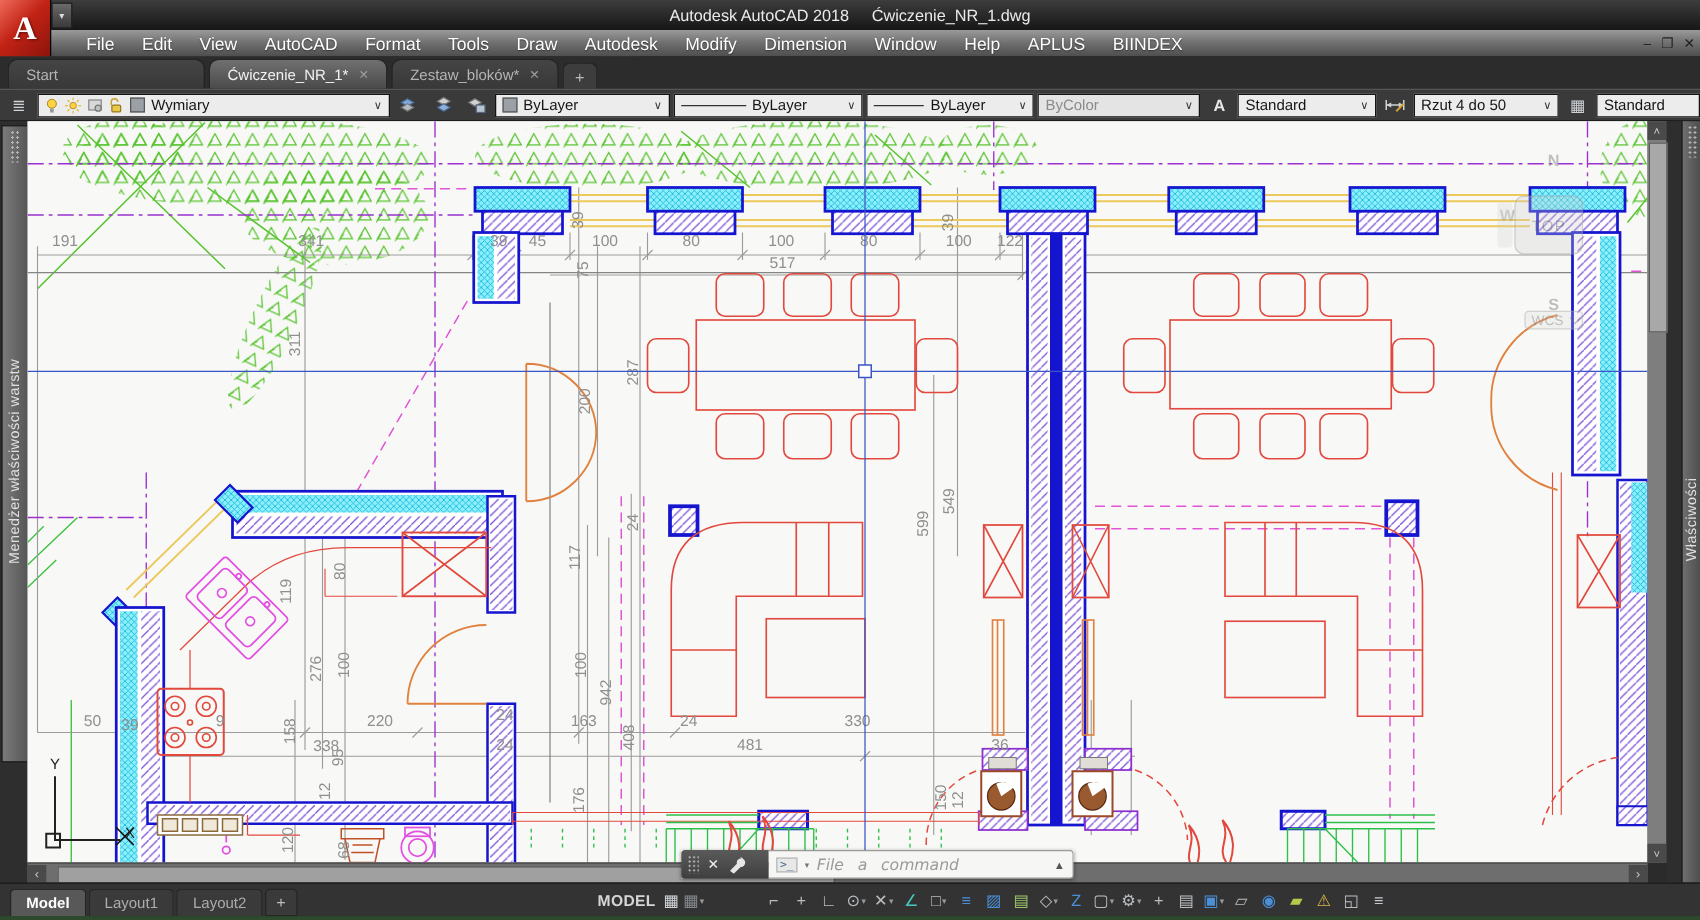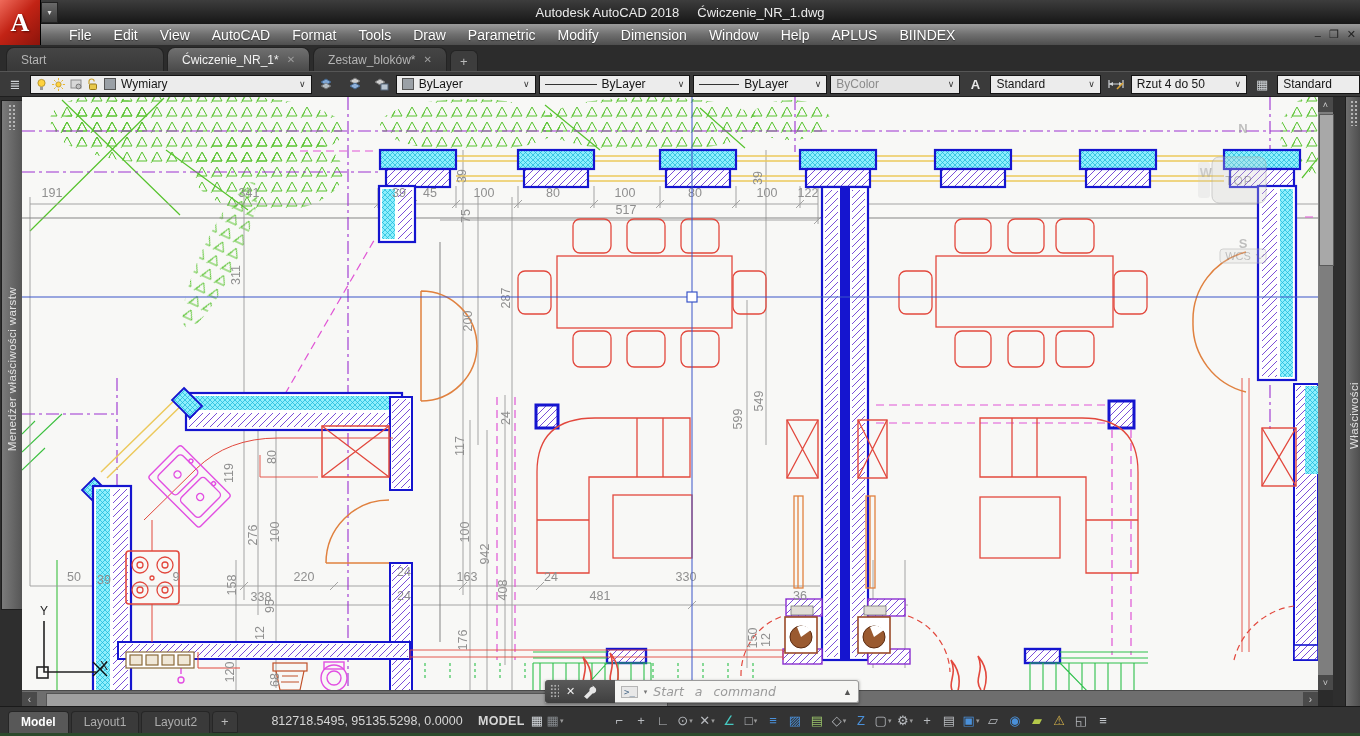--- a/index.html
+++ b/index.html
@@ -152,21 +152,21 @@
 
 <div class="abs menubar">
   <span style="display:flex">
       <span class="menu-item">File</span>
       <span class="menu-item">Edit</span>
       <span class="menu-item">View</span>
       <span class="menu-item">AutoCAD</span>
       <span class="menu-item">Format</span>
       <span class="menu-item">Tools</span>
       <span class="menu-item">Draw</span>
-      <span class="menu-item">Parametric</span>
+      <span class="menu-item">Autodesk</span>
       <span class="menu-item">Modify</span>
       <span class="menu-item">Dimension</span>
       <span class="menu-item">Window</span>
       <span class="menu-item">Help</span>
       <span class="menu-item">APLUS</span>
       <span class="menu-item">BIINDEX</span>
     </span>
 </div>
 <div class="menu-controls">
   <span>–</span>
@@ -629,33 +629,32 @@
   <div class="cmd-left">
     <span class="cmd-grip"></span>
     <span class="cmd-x">✕</span>
     <svg width="15" height="15" viewBox="0 0 15 15">
       <path d="M2,12.5 L7.5,7 A3.4,3.4 0 1 1 10.5,9.5 L5,15 Z M10,1.5 a3.4,3.4 0 0 1 3,3" fill="#e6e6e6"></path>
     </svg>
   </div>
   <div class="cmd-right">
     <span class="prompt-box">&gt;_</span>
     <span class="caret-sm" style="color:#777">▾</span>
-    <span class="cmd-text">Start a command</span>
+    <span class="cmd-text">File a command</span>
     <span class="cmd-up">▲</span>
   </div>
 </div>
 
 <div class="abs statusbar">
   <div class="ltabs">
     <span class="ltab active">Model</span>
     <span class="ltab">Layout1</span>
     <span class="ltab">Layout2</span>
     <span class="ltab-plus">+</span>
   </div>
-  <div class="coords">812718.5495, 95135.5298, 0.0000</div>
   <div class="modelbadge">MODEL</div>
   <div id="grid-icons">
       <span class="sic">
         <span style="color: rgb(210, 214, 218);">▦</span>
       </span>
       <span class="sic">
         <span style="color: rgb(132, 136, 140);">▦</span>
         <span class="sic-caret">▾</span>
       </span>
     </div>

